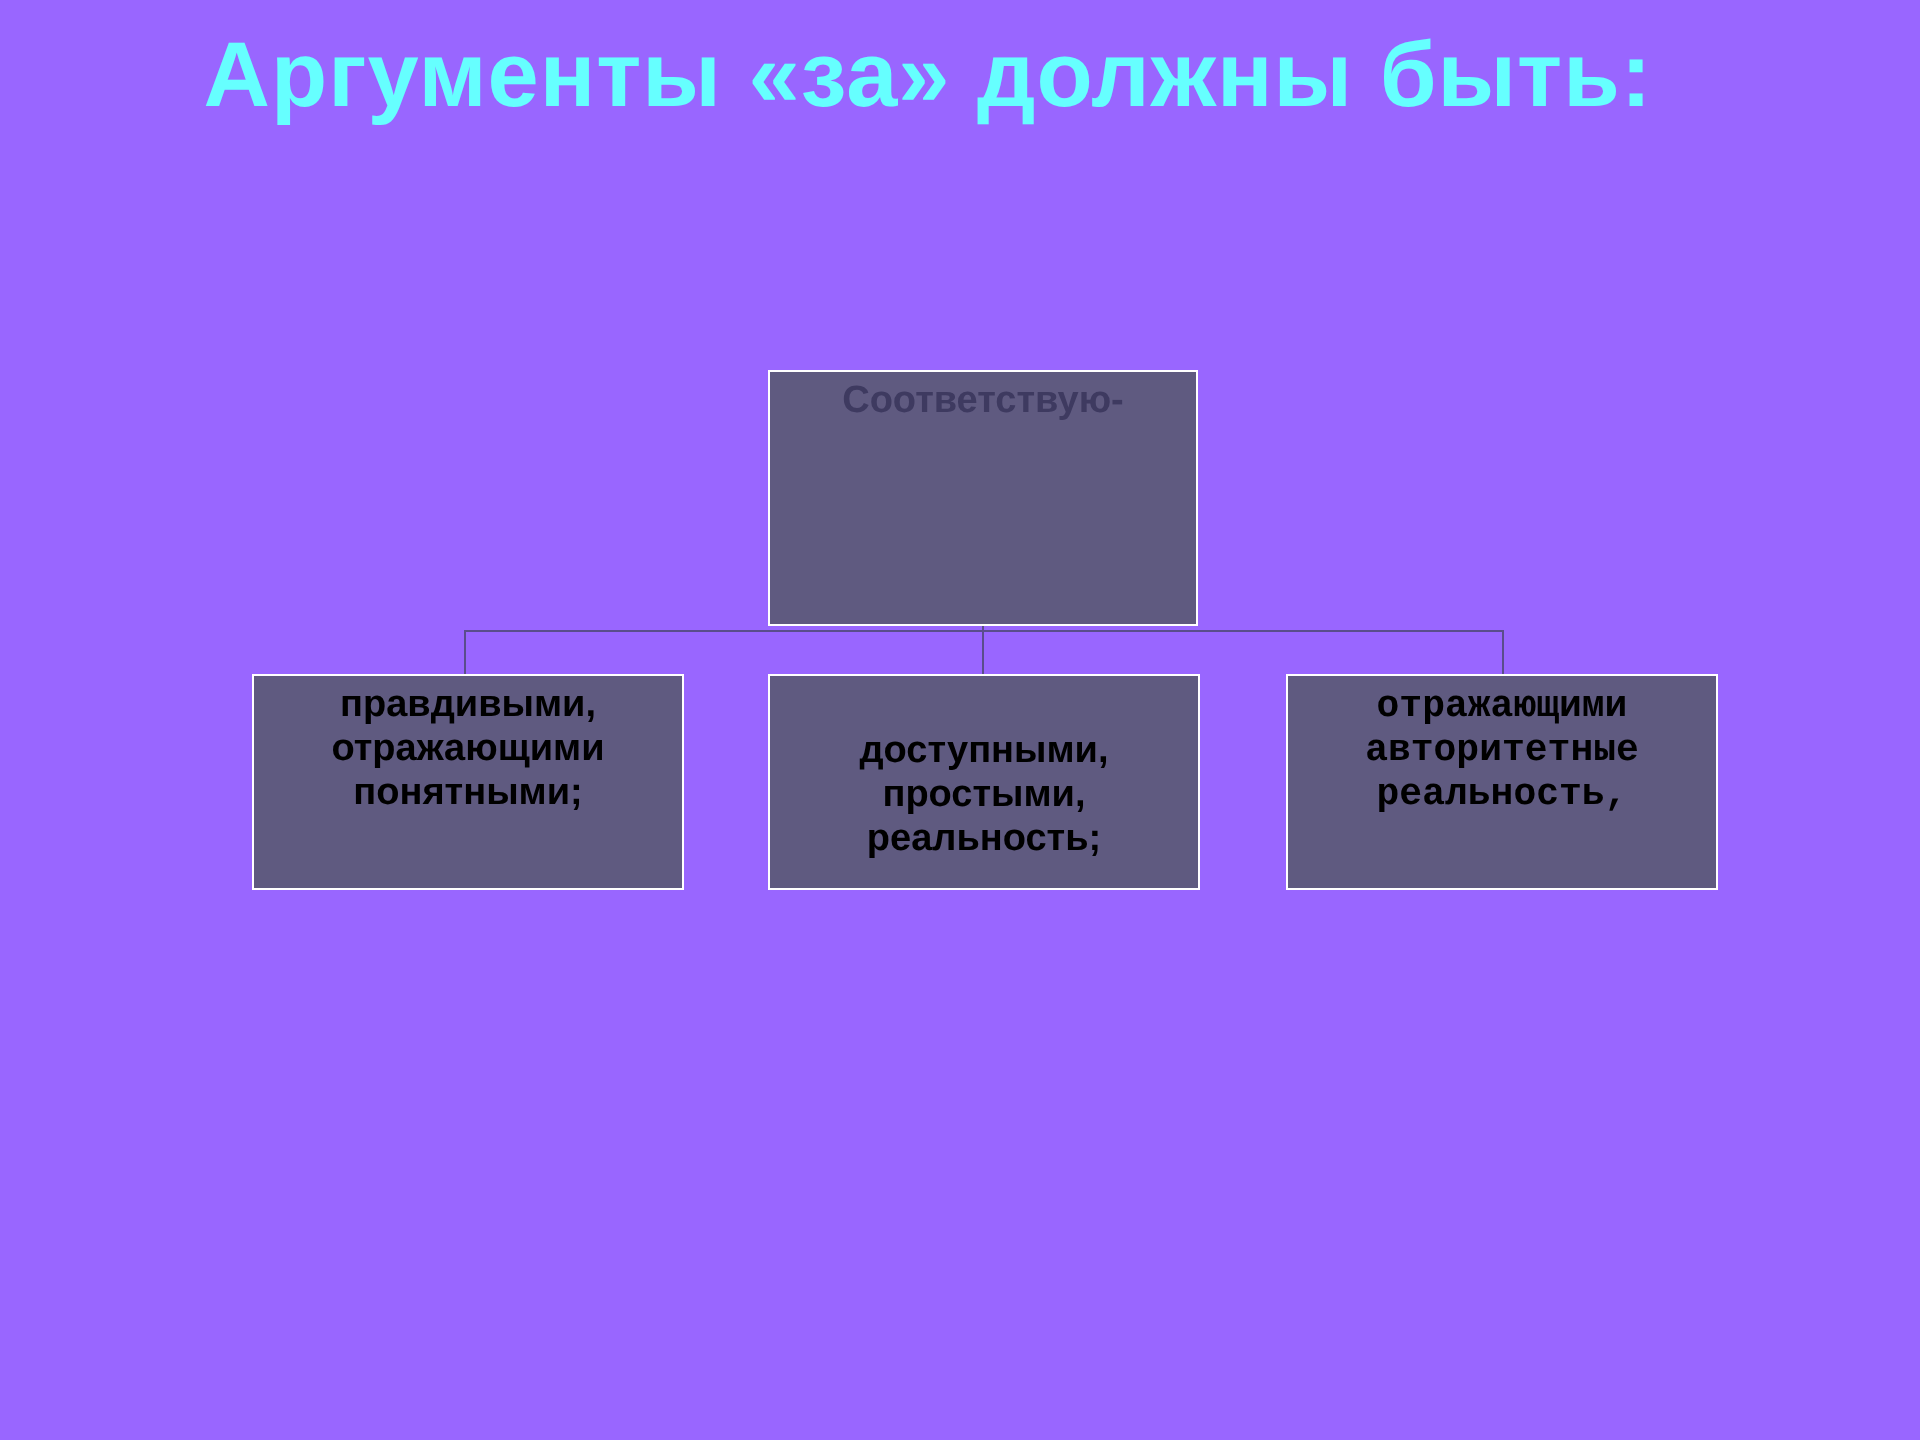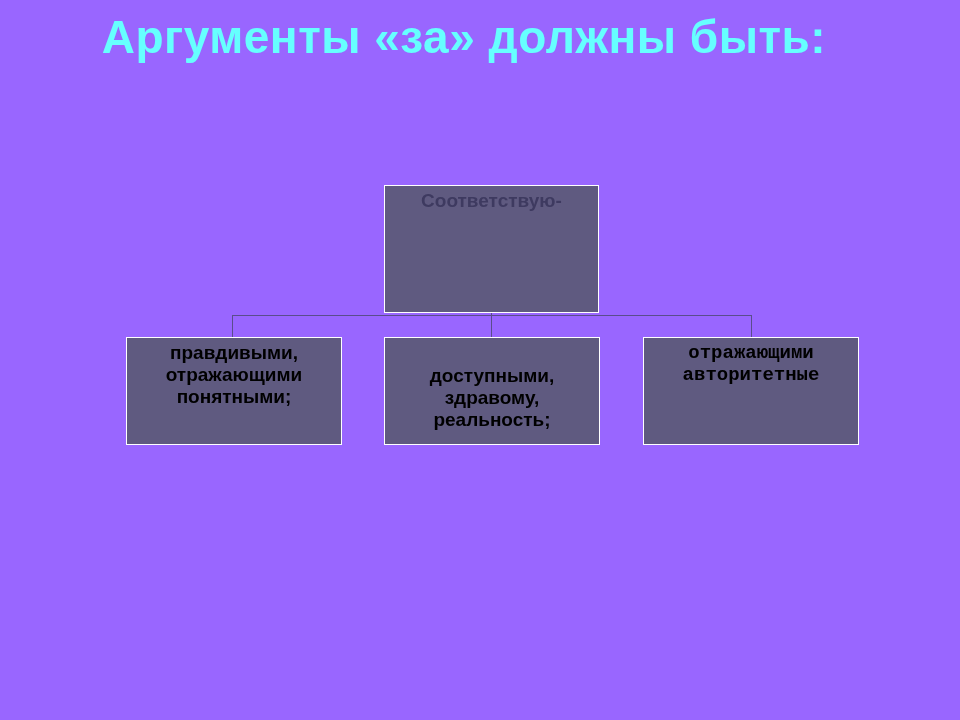--- a/index.html
+++ b/index.html
@@ -49,24 +49,25 @@
     <div>
       <span>правдивыми,</span>
       <span>отражающими</span>
       <span>понятными;</span>
     </div>
   </div>
 
   <div class="box child" style="left:384px; padding-top:27px;">
     <div>
       <span>доступными,</span>
-      <span>здравому,</span>
+      <span>простыми,</span>
       <span>реальность;</span>
     </div>
   </div>
 
   <div class="box child" style="left:643px;font-family:Liberation Mono, monospace;">
     <div>
       <span>отражающими</span>
       <span>авторитетные</span>
+      <span>реальность,</span>
     </div>
   </div>
 </div>
 
 </body></html>

